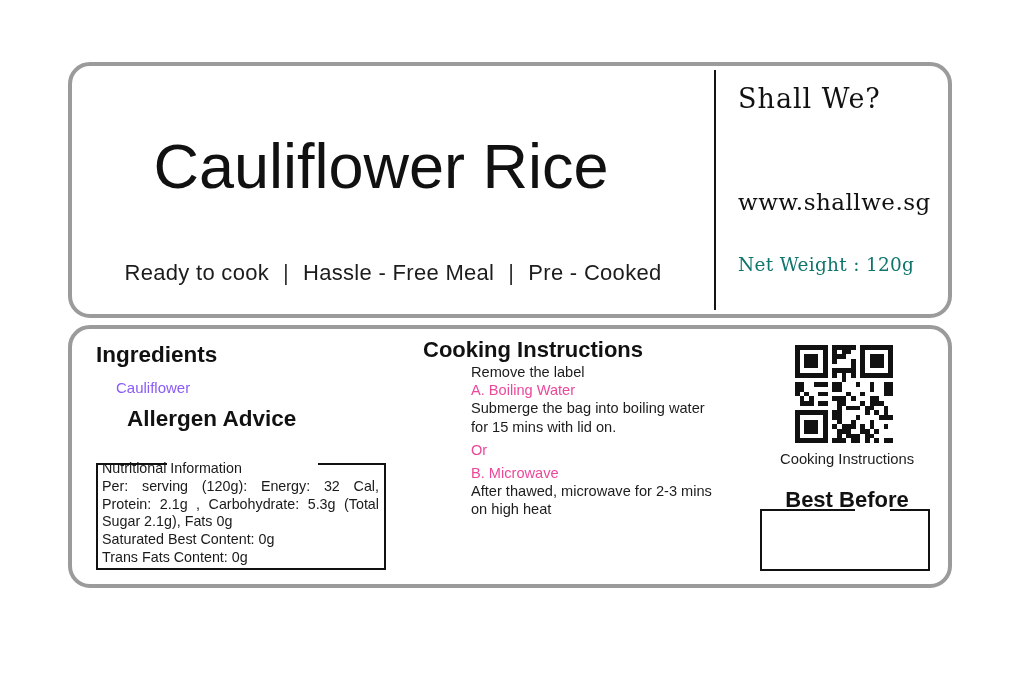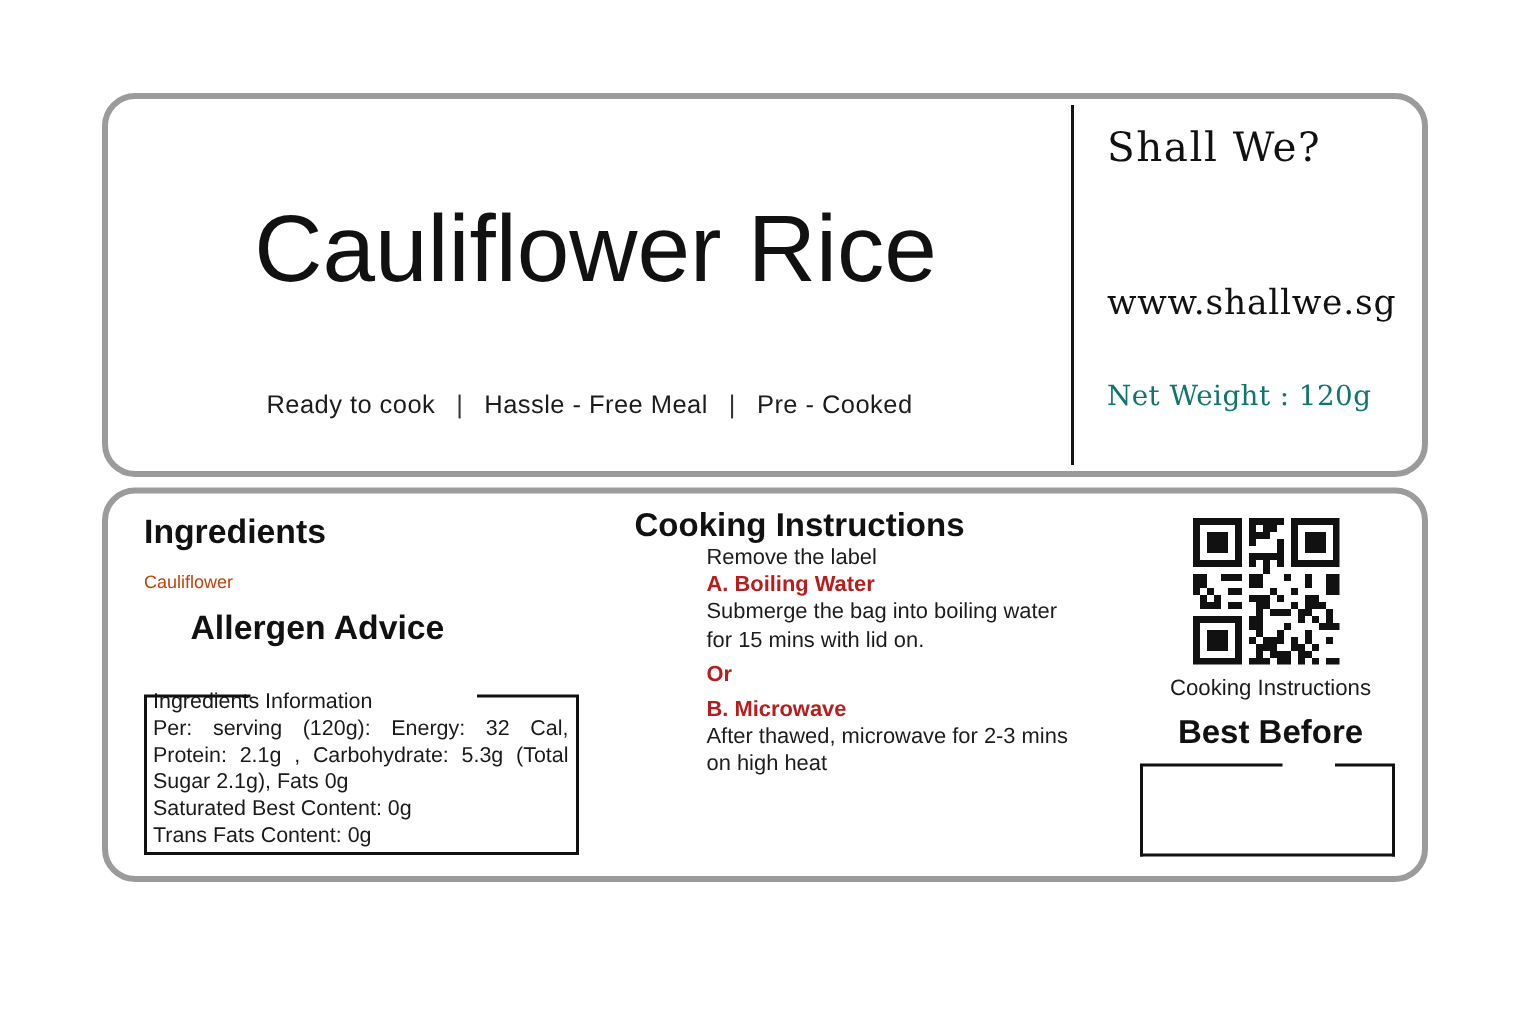--- a/index.html
+++ b/index.html
@@ -25,45 +25,44 @@
   
   .divider{
     position:absolute;left:642px;top:4px;width:2px;height:240px;
     background:#141414;
   }
   .title{
     position:absolute;left:0;top:66px;width:618px;
     text-align:center;
     font-size:63px;font-weight:300;letter-spacing:0px;line-height:1.1;
     color:#111;
-    padding-left:16px;
   }
   .tagline{
     position:absolute;left:0;top:194px;width:642px;
-    text-align:center;font-size:17px;letter-spacing:0.3px;color:#1c1c1c;
+    text-align:center;font-size:22px;letter-spacing:0.3px;color:#1c1c1c;
   }
   .tagline .sep{margin:0 14px;color:#333;}
   .brand-col{position:absolute;left:666px;top:0;width:202px;}
   .brand-name{
     position:absolute;left:0;top:17px;
     font-family:"DejaVu Serif", serif;font-size:27px;letter-spacing:1px;color:#111;
   }
   .brand-site{
     position:absolute;left:0;top:99px;
     font-family:"DejaVu Serif", serif;font-size:23px;letter-spacing:0.5px;color:#111;margin-top:24px;
   }
   .brand-weight{
     position:absolute;left:0;top:188px;
     font-family:"DejaVu Serif", serif;font-size:18.5px;letter-spacing:0.3px;color:#0f766e;
   }
 
   
   .col-left{position:absolute;left:24px;top:13px;width:310px;}
   .h1{font-size:22.5px;font-weight:700;line-height:26px;color:#111;}
-  .ing-value{font-size:12px;line-height:18px;margin-top:11px;color:#c2410c;}
+  .ing-value{font-size:15px;line-height:18px;margin-top:11px;color:#8b5cf6;margin-left:20px;}
   .h1.allergen{margin-top:9px;margin-left:31px;}
 
   .cutbox{
     position:absolute;background:#fff;
     border:2px solid #111;border-top:none;
   }
   .cutbox::before{
     content:"";position:absolute;top:0;left:0;height:2px;background:#111;
   }
   .cutbox::after{
@@ -74,33 +73,33 @@
   .nutrition-box::after{width:23%;}
   .nutrition-inner{
     padding:0 5px 0 4px;font-size:14.3px;line-height:17.8px;color:#1a1a1a;
   }
   .nutrition-title{margin-top:-3px;white-space:nowrap;}
   .nutrition-para{text-align:justify;}
 
   .col-mid{position:absolute;left:351px;top:8px;width:300px;}
   .col-mid .h1{font-size:22px;}
   .step{font-size:14.6px;line-height:18.2px;color:#1c1c1c;margin-left:48px;}
-  .step.bold{font-weight:700;color:#b91c1c;}
+  .step.bold{font-weight:400;color:#ec4899;}
   .m-or{margin-top:5px;margin-bottom:5px;}
   .m-b{margin-top:2px;}
 
   .col-right{position:absolute;left:689px;top:0;width:172px;}
   .qr-wrap{position:absolute;left:34px;top:16px;width:98px;height:98px;}
   .qr-wrap svg{display:block;width:98px;height:98px;}
   .qr-caption{
     position:absolute;left:-8px;top:122px;width:188px;
     text-align:center;font-size:14.8px;color:#1c1c1c;
   }
   .best-before{
-    position:absolute;left:-8px;top:146px;width:188px;
+    position:absolute;left:-8px;top:158px;width:188px;
     text-align:center;font-size:22px;font-weight:700;color:#111;
   }
   .bb-box{left:688px;top:180px;width:166px;height:60px;}
   .bb-box::before{width:56%;}
   .bb-box::after{width:23%;}
 </style>
 </head>
 <body>
 
 <div class="canvas">
@@ -121,21 +120,21 @@
   <div class="card bottom">
 
     <div class="col-left">
       <div class="h1">Ingredients</div>
       <div class="ing-value">Cauliflower</div>
       <div class="h1 allergen">Allergen Advice</div>
     </div>
 
     <div class="cutbox nutrition-box">
       <div class="nutrition-inner">
-        <div class="nutrition-title">Ingredients Information</div>
+        <div class="nutrition-title">Nutritional Information</div>
         <div class="nutrition-para">Per: serving (120g): Energy: 32 Cal, Protein: 2.1g , Carbohydrate: 5.3g (Total Sugar 2.1g), Fats 0g</div>
         <div>Saturated Best Content: 0g</div>
         <div>Trans Fats Content: 0g</div>
       </div>
     </div>
 
     <div class="col-mid">
       <div class="h1">Cooking Instructions</div>
       <div class="step">Remove the label</div>
       <div class="step bold">A. Boiling Water</div>

